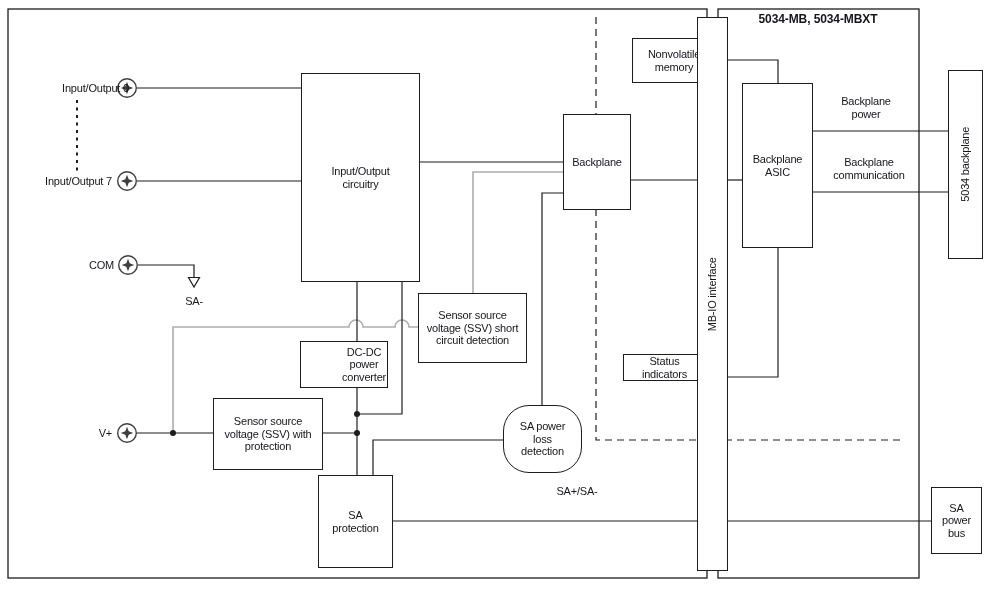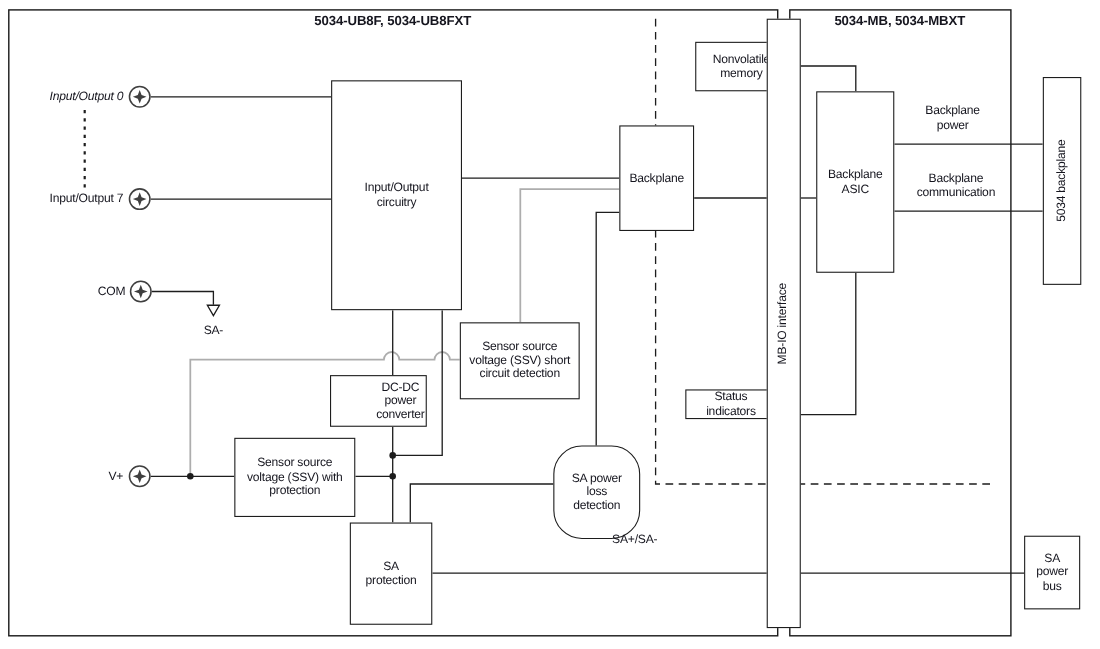--- a/index.html
+++ b/index.html
@@ -99,44 +99,43 @@
   <div class="block" style="left:606px; top:38px;  width:84px;  height:45px;margin-left:26px;">Nonvolatile
 memory</div>
   <div class="block" style="left:300px; top:341px; width:88px;  height:47px;padding-left:40px;">DC-DC power
 converter</div>
   <div class="block" style="left:418px; top:293px; width:109px; height:70px;">Sensor source
 voltage (SSV) short
 circuit detection</div>
   <div class="block" style="left:213px; top:398px; width:110px; height:72px;">Sensor source
 voltage (SSV) with
 protection</div>
-  <div class="block" style="left:503px; top:405px; width:79px;  height:85px;border-radius:26px;">SA power
+  <div class="block" style="left:503px; top:405px; width:79px;  height:68px;border-radius:26px;">SA power
 loss
 detection</div>
   <div class="block" style="left:318px; top:475px; width:75px;  height:93px;">SA
 protection</div>
   <div class="block" style="left:623px; top:354px; width:83px;  height:27px;">Status
 indicators</div>
   <div class="block" style="left:742px; top:83px;  width:71px;  height:165px;">Backplane
 ASIC</div>
   <div class="block" style="left:948px; top:70px;  width:35px;  height:189px;">
     <span class="vtext">5034 backplane</span>
   </div>
   <div class="block" style="left:931px; top:487px; width:51px;  height:67px;">SA
 power
 bus</div>
 
   <div class="block" style="left:697px; top:17px; width:31px; height:554px;">
     <span class="vtext">MB-IO interface</span>
   </div>
 
-  <div class="lbl center title" style="left:157px; top:13px; width:400px;">5034-UB8F, 5034-UB8FXT</div>
   <div class="lbl center title" style="left:718px; top:13px; width:200px;">5034-MB, 5034-MBXT</div>
 
-  <div class="lbl right" style="left:15px; top:82px;  width:97px;font-style:italic;">Input/Output 0</div>
+  <div class="lbl right" style="left:32px; top:82px;  width:97px;">Input/Output 0</div>
   <div class="lbl right" style="left:15px; top:175px; width:97px;">Input/Output 7</div>
   <div class="lbl right" style="left:15px; top:259px; width:99px;">COM</div>
   <div class="lbl right" style="left:15px; top:427px; width:97px;">V+</div>
 
   <div class="lbl center" style="left:164px; top:295px; width:60px;">SA-</div>
   <div class="lbl center" style="left:507px; top:485px; width:140px;">SA+/SA-</div>
   <div class="lbl center" style="left:806px; top:95px;  width:120px;">Backplane
 power</div>
   <div class="lbl center" style="left:799px; top:156px; width:140px;">Backplane
 communication</div>

